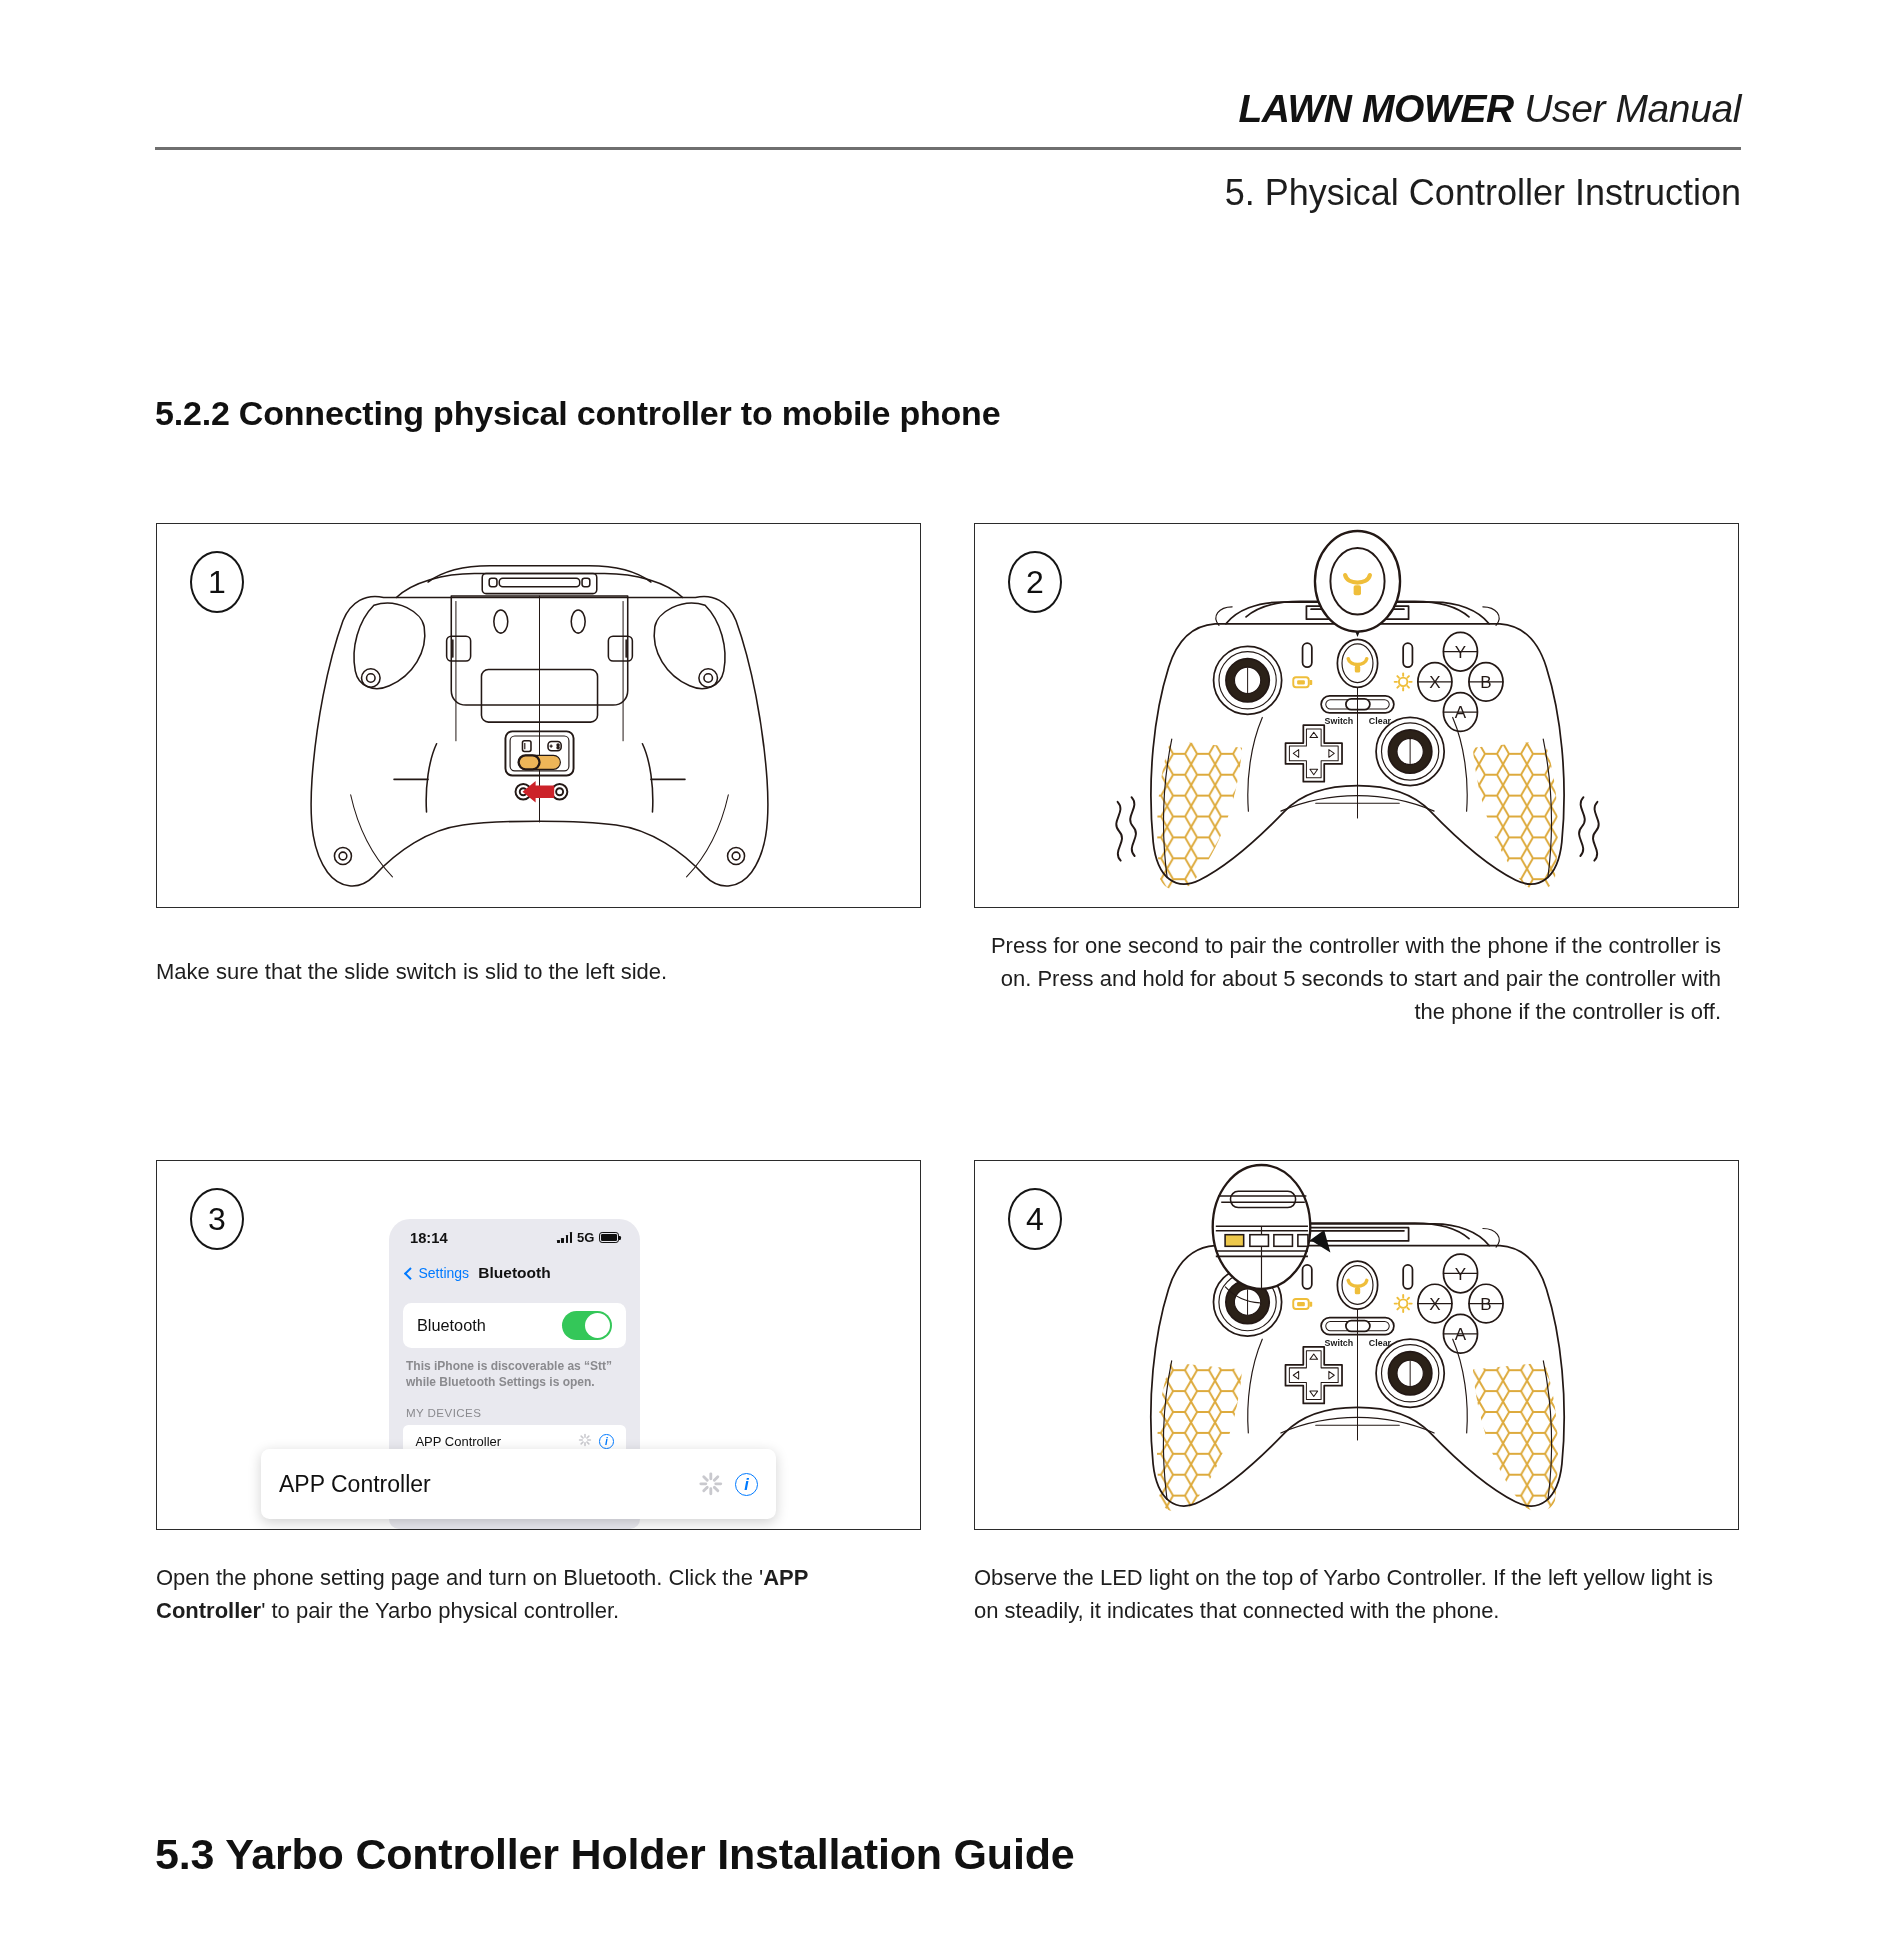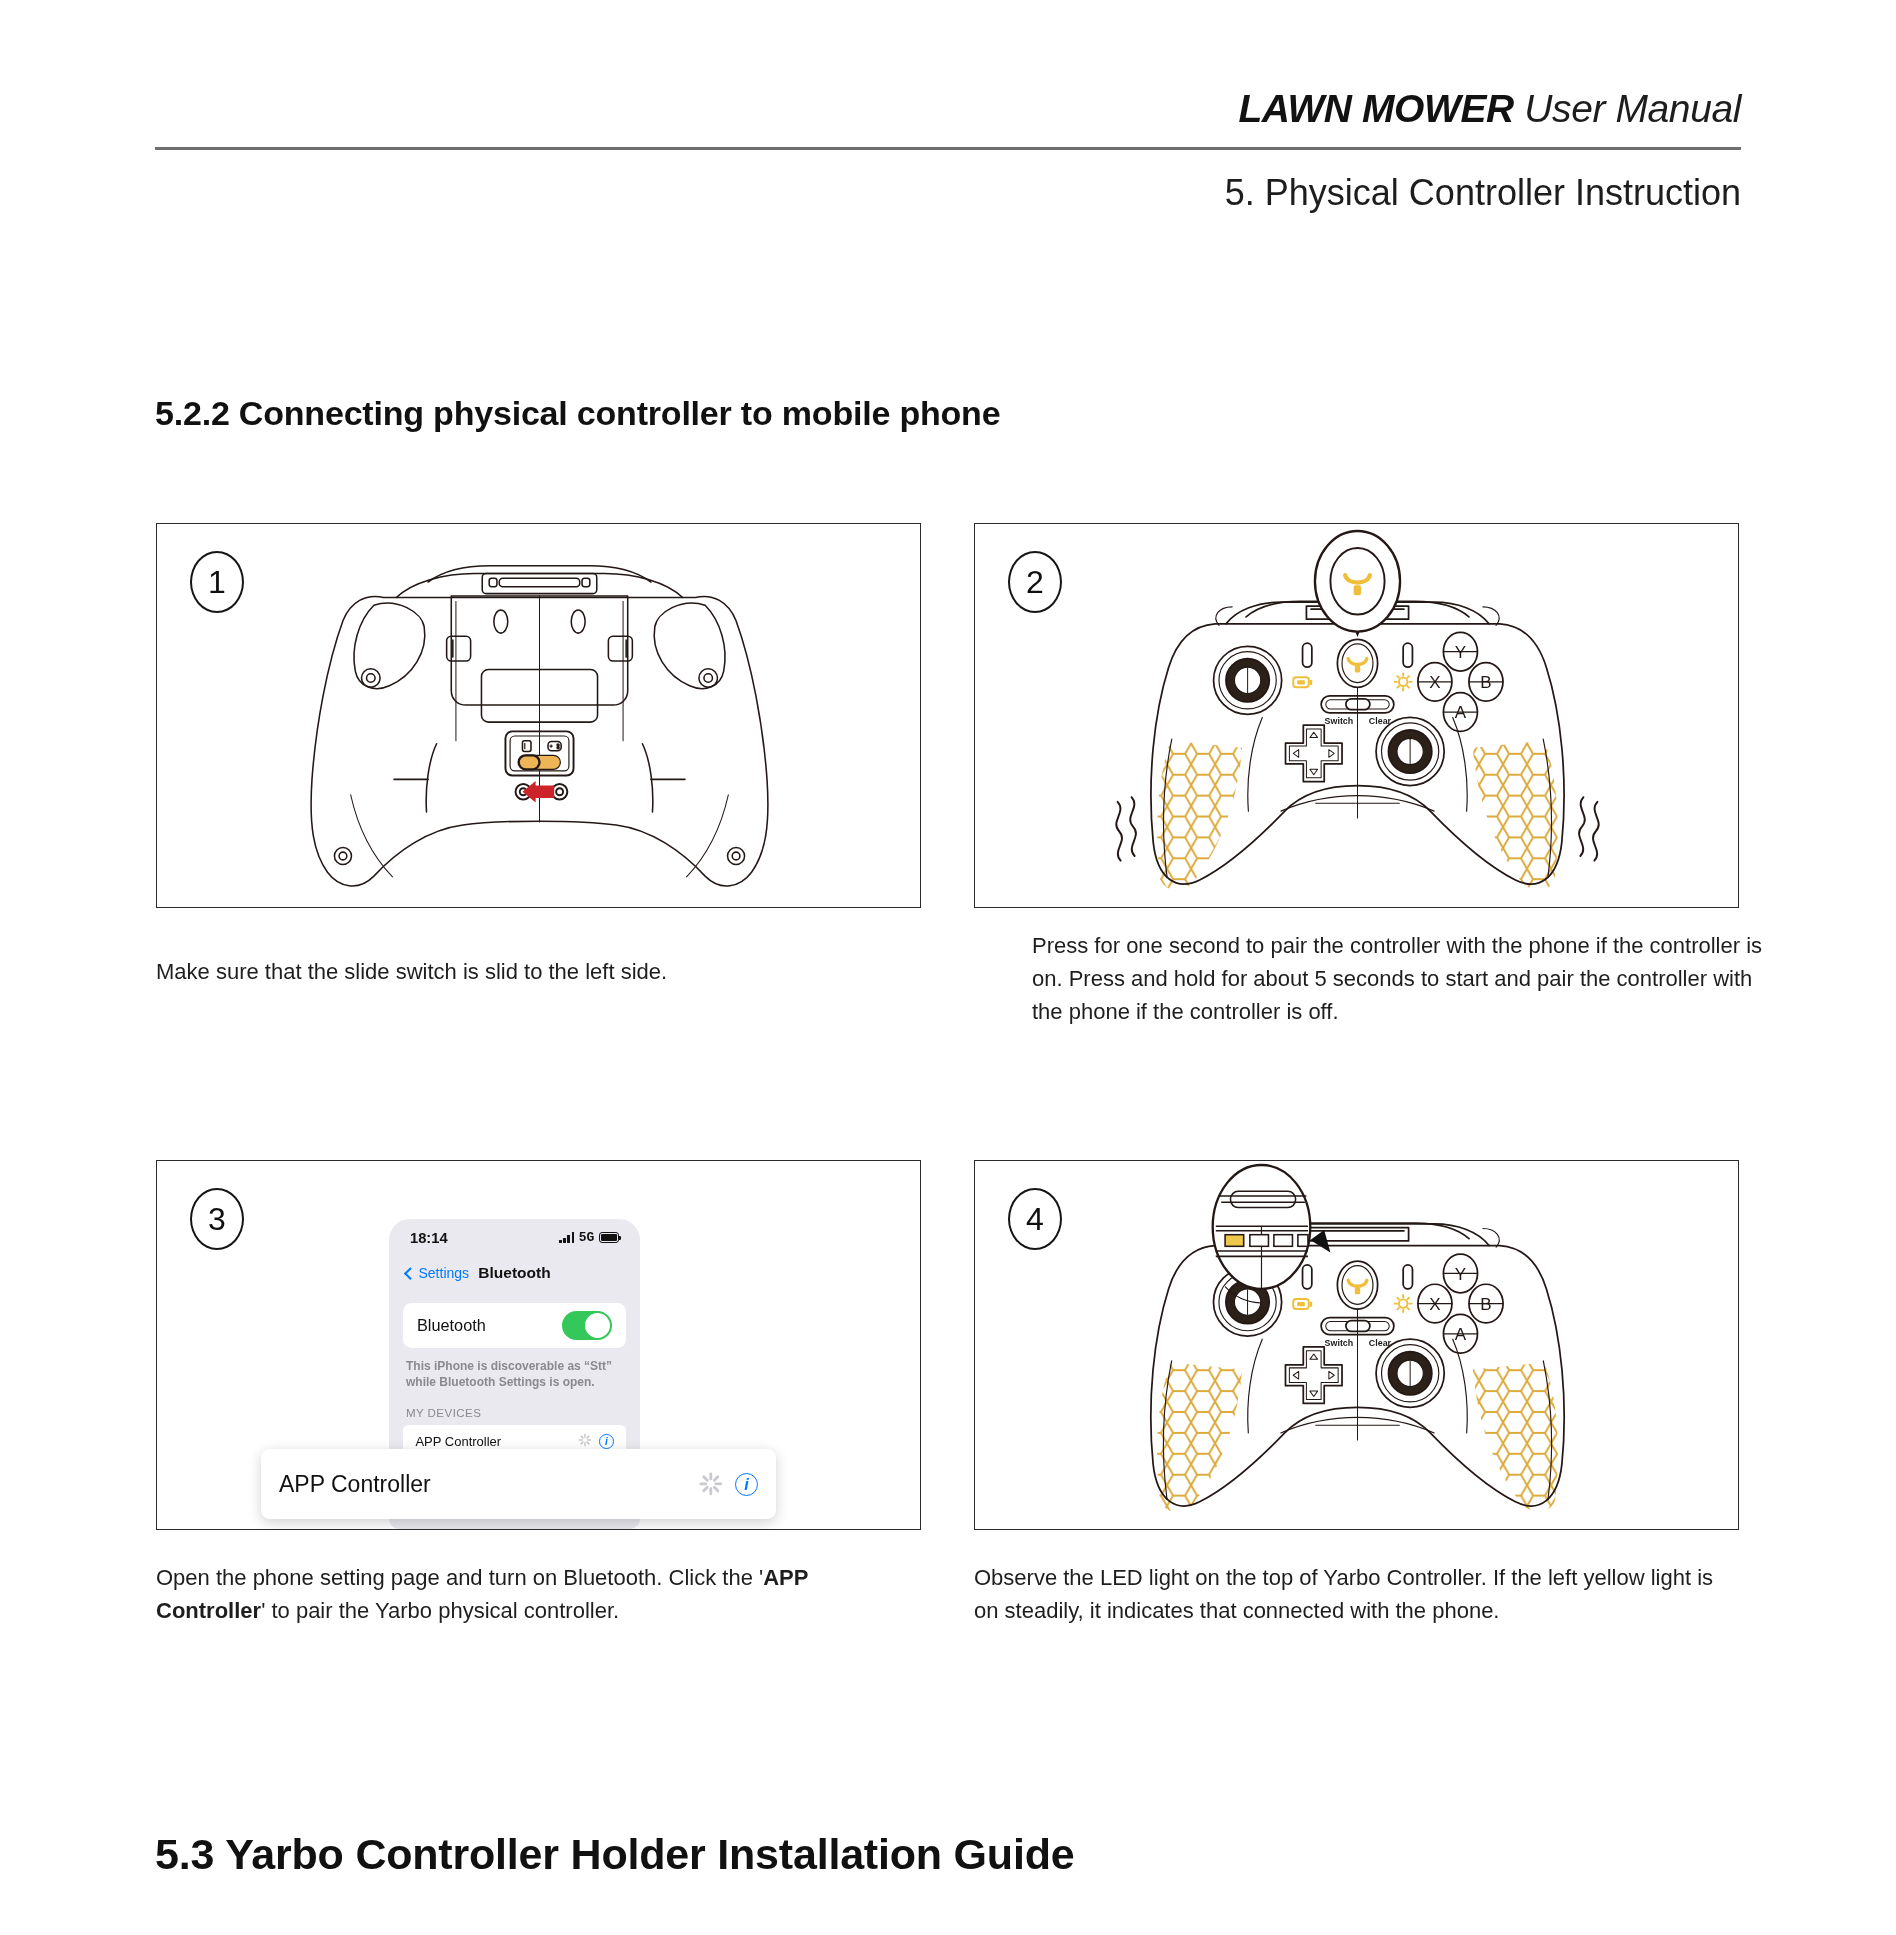--- a/index.html
+++ b/index.html
@@ -106,21 +106,21 @@
   .fig-art svg { position: absolute; }
 
   
   .cap {
     position: absolute;
     font-size: 22px;
     line-height: 1.51;
     color: #1e1e1e;
   }
   #cap1 { left: 156px;  top: 929px; width: 813px; margin-top: 26px; }
-  #cap2 { left: 1032px; top: 929px; width: 747px; }
+  #cap2 { left: 974px; top: 929px; width: 747px; text-align: right; }
   #cap3 { left: 156px;  top: 1561px; width: 728px; }
   #cap4 { left: 974px; top: 1561px; width: 747px; }
   .cap b { font-weight: 700; }
 
   
   .h-53 {
     position: absolute;
     left: 155px;
     top: 1830px;
     font-size: 43px;
@@ -155,21 +155,21 @@
     display: flex;
     align-items: center;
     gap: 4.6px;
   }
   .bars { display: flex; align-items: flex-end; gap: 1.5px; height: 11.6px; }
   .bars i { width: 2.7px; background: #111; border-radius: 0.4px; display: block; }
   .bars i:nth-child(1){ height: 3.5px; }
   .bars i:nth-child(2){ height: 5.8px; }
   .bars i:nth-child(3){ height: 8.5px; }
   .bars i:nth-child(4){ height: 11.2px; }
-  .net { font-size: 13px; font-weight: 600; color: #111; font-family: Liberation Mono, monospace; }
+  .net { font-size: 13px; font-weight: 600; color: #111; }
   .batt {
     width: 20px; height: 10.5px; border: 1.2px solid #111; border-radius: 3.1px;
     position: relative; padding: 1.2px; box-sizing: border-box;
   }
   .batt::after {
     content: ""; position: absolute; right: -3.1px; top: 3.1px;
     width: 1.9px; height: 3.9px; background: #111; border-radius: 0 1.2px 1.2px 0;
   }
   .batt i { display: block; height: 100%; background: #111; border-radius: 1.2px; }
 

